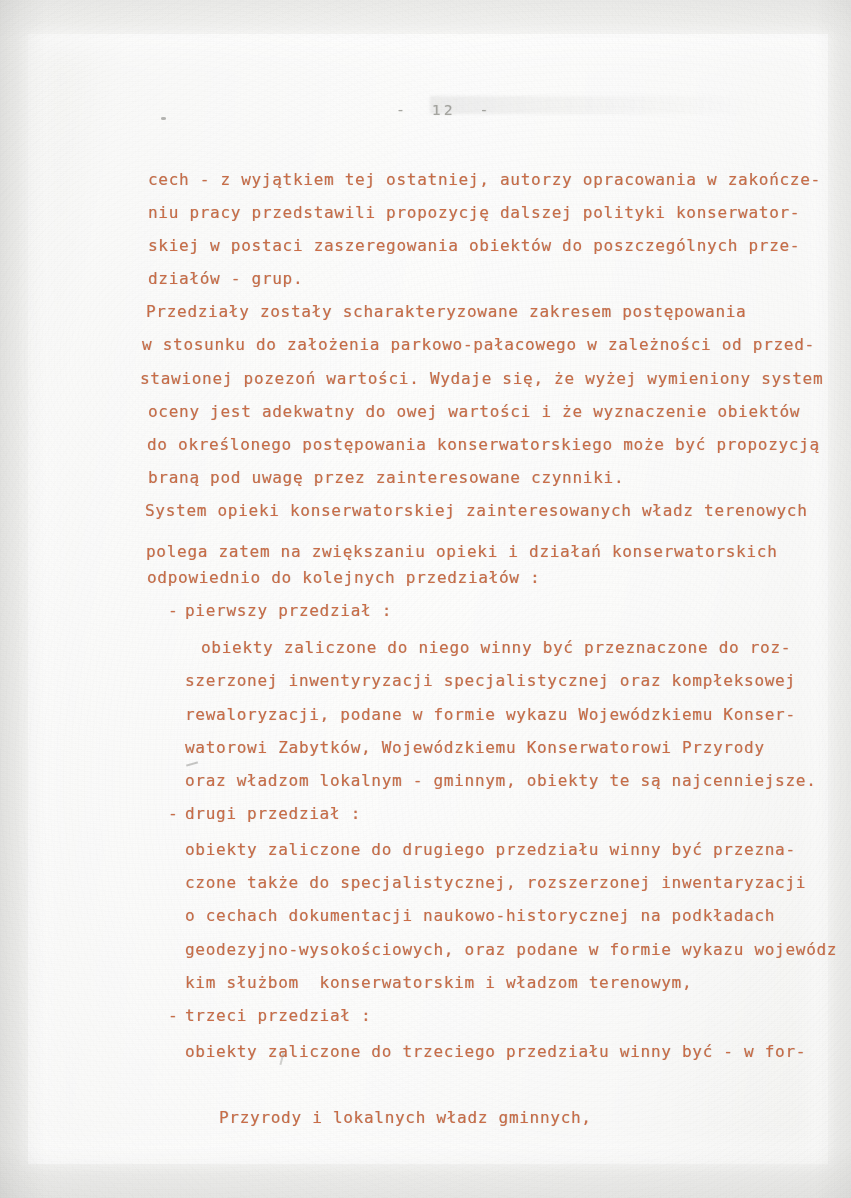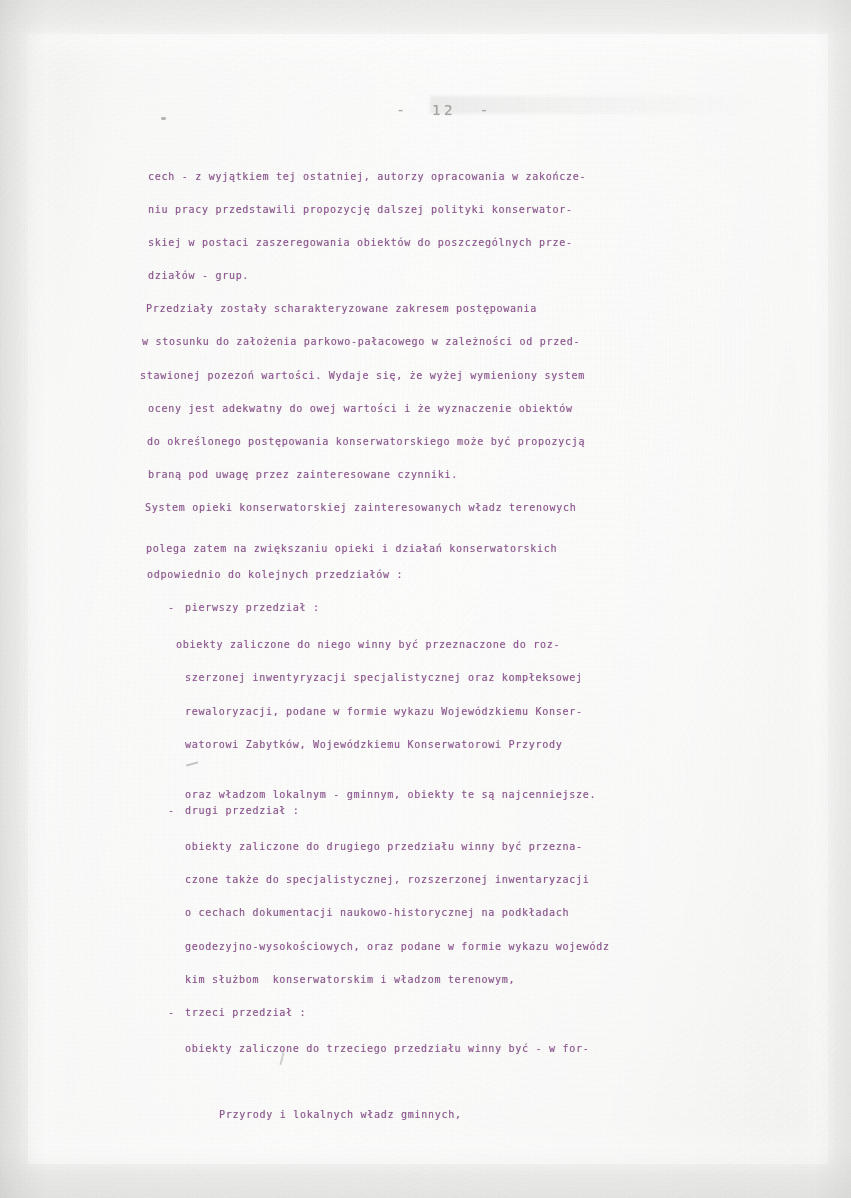--- a/index.html
+++ b/index.html
@@ -123,24 +123,24 @@
   
   .typed-layer {
     position: absolute;
     inset: 0;
   }
 
   .tline {
     position: absolute;
     white-space: pre;
     font-family: "DejaVu Sans Mono", "Liberation Mono", monospace;
-    font-size: 10px;
+    font-size: 16px;
     letter-spacing: 0.72px;
     line-height: 1;
-    color: #701a75;
+    color: #c2410c;
     opacity: 0.86;
     text-shadow:
       0.4px 0.3px 0.7px rgba(140,140,138,0.55),
       -0.3px 0.2px 0.6px rgba(150,150,148,0.40);
     filter: blur(0.28px) contrast(0.96);
   }
 
   
   .page-folio {
     position: absolute;
@@ -234,25 +234,25 @@
       <div class="tline" style="left: 142px; top: 337px; text-align: center;">w stosunku do założenia parkowo-pałacowego w zależności od przed-</div>
       <div class="tline" style="left: 140px; top: 371px;">stawionej pozezoń wartości. Wydaje się, że wyżej wymieniony system</div>
       <div class="tline" style="left: 148px; top: 404px;">oceny jest adekwatny do owej wartości i że wyznaczenie obiektów</div>
       <div class="tline" style="left: 147px; top: 437px;">do określonego postępowania konserwatorskiego może być propozycją</div>
       <div class="tline" style="left: 148px; top: 470px;">braną pod uwagę przez zainteresowane czynniki.</div>
       <div class="tline" style="left: 145px; top: 503px;">System opieki konserwatorskiej zainteresowanych władz terenowych</div>
       <div class="tline" style="left: 146px; top: 537px; margin-top: 7px;">polega zatem na zwiększaniu opieki i działań konserwatorskich</div>
       <div class="tline" style="left: 147px; top: 570px;">odpowiednio do kolejnych przedziałów :</div>
       <div class="tline" style="left: 168px; top: 603px;">-</div>
       <div class="tline" style="left: 185px; top: 603px;">pierwszy przedział :</div>
-      <div class="tline" style="left: 176px; top: 640px;">obiekty zaliczone do niego winny być przeznaczone do roz-</div>
+      <div class="tline" style="left: 201px; top: 640px;">obiekty zaliczone do niego winny być przeznaczone do roz-</div>
       <div class="tline" style="left: 185px; top: 673px;">szerzonej inwentyryzacji specjalistycznej oraz kompłeksowej</div>
       <div class="tline" style="left: 185px; top: 707px;">rewaloryzacji, podane w formie wykazu Wojewódzkiemu Konser-</div>
       <div class="tline" style="left: 185px; top: 740px;">watorowi Zabytków, Wojewódzkiemu Konserwatorowi Przyrody</div>
-      <div class="tline" style="left: 185px; top: 773px; margin-top: 17px;">oraz władzom lokalnym - gminnym, obiekty te są najcenniejsze.</div>
+      <div class="tline" style="left: 185px; top: 773px;">oraz władzom lokalnym - gminnym, obiekty te są najcenniejsze.</div>
       <div class="tline" style="left: 168px; top: 806px;">-</div>
       <div class="tline" style="left: 185px; top: 806px;">drugi przedział :</div>
       <div class="tline" style="left: 185px; top: 842px;">obiekty zaliczone do drugiego przedziału winny być przezna-</div>
       <div class="tline" style="left: 185px; top: 875px;">czone także do specjalistycznej, rozszerzonej inwentaryzacji</div>
       <div class="tline" style="left: 185px; top: 908px;">o cechach dokumentacji naukowo-historycznej na podkładach</div>
       <div class="tline" style="left: 185px; top: 942px;">geodezyjno-wysokościowych, oraz podane w formie wykazu wojewódz</div>
       <div class="tline" style="left: 185px; top: 975px;">kim służbom  konserwatorskim i władzom terenowym,</div>
       <div class="tline" style="left: 168px; top: 1008px;">-</div>
       <div class="tline" style="left: 185px; top: 1008px;">trzeci przedział :</div>
       <div class="tline" style="left: 185px; top: 1044px;">obiekty zaliczone do trzeciego przedziału winny być - w for-</div>

